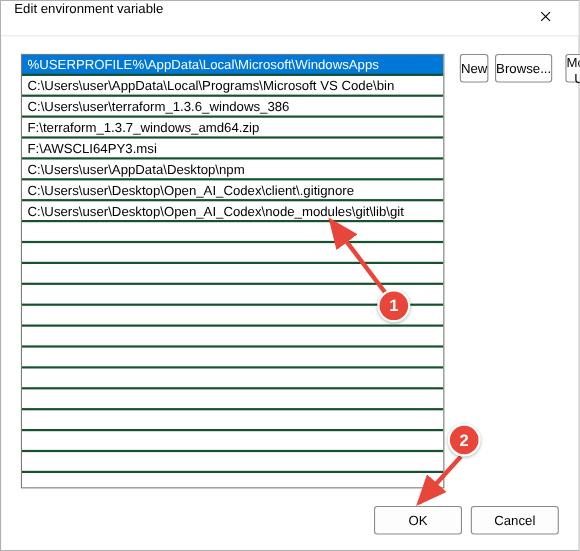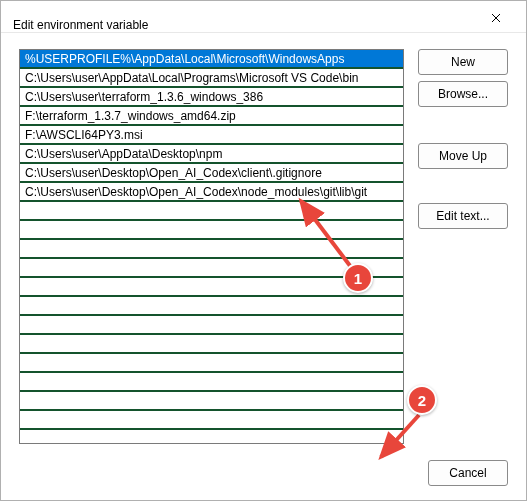--- a/index.html
+++ b/index.html
@@ -18,21 +18,21 @@
     height: 501px;
     border: 1px solid #b0b0b0;
     background: #fff;
     display: flex;
     flex-direction: column;
     position: relative;
   }
   .titlebar {
     height: 32px;
     display: flex;
-    align-items: flex-end;
+    align-items: flex-start;
     padding: 0 10px 0 12px;
     background: #fff;
     border-bottom: 1px solid #e8e8e8;
   }
   .titlebar-title {
     flex: 1;
     font-size: 12px;
     color: #000;
   }
   .close-btn {
@@ -72,21 +72,21 @@
     border-bottom: 2px solid #14532d;
     cursor: default;
   }
   .row.selected {
     background: #0078d7;
     color: #fff;
   }
   .sidebtns {
     width: 90px;
     display: flex;
-    flex-direction: column;
+    flex-direction: row;
     gap: 6px;
   }
   .spacer-sm { height: 24px; }
   .spacer-md { height: 22px; }
   .btn {
     height: 26px;
     border: 1px solid #8a8a8a;
     background: #fdfdfd;
     border-radius: 3px;
     font-size: 12px;
@@ -169,20 +169,21 @@
     <div class="sidebtns">
       <button class="btn">New</button>
       <button class="btn">Browse...</button>
       <div class="spacer-sm"></div>
       <button class="btn">Move Up</button>
       <div class="spacer-md"></div>
       <button class="btn">Edit text...</button>
     </div>
 
     <div class="bottom-btns">
+      <button class="btn">OK</button>
       <button class="btn">Cancel</button>
     </div>
 
   </div>
 
   <svg class="arrow" style="left:290px; top:190px; width:80px; height:100px;" viewBox="0 0 80 100">
     <defs>
       <marker id="ah1" markerWidth="8" markerHeight="8" refX="6" refY="3" orient="auto">
         <path d="M0,0 L7,3 L0,6 Z" fill="#e8463b"></path>
       </marker>

